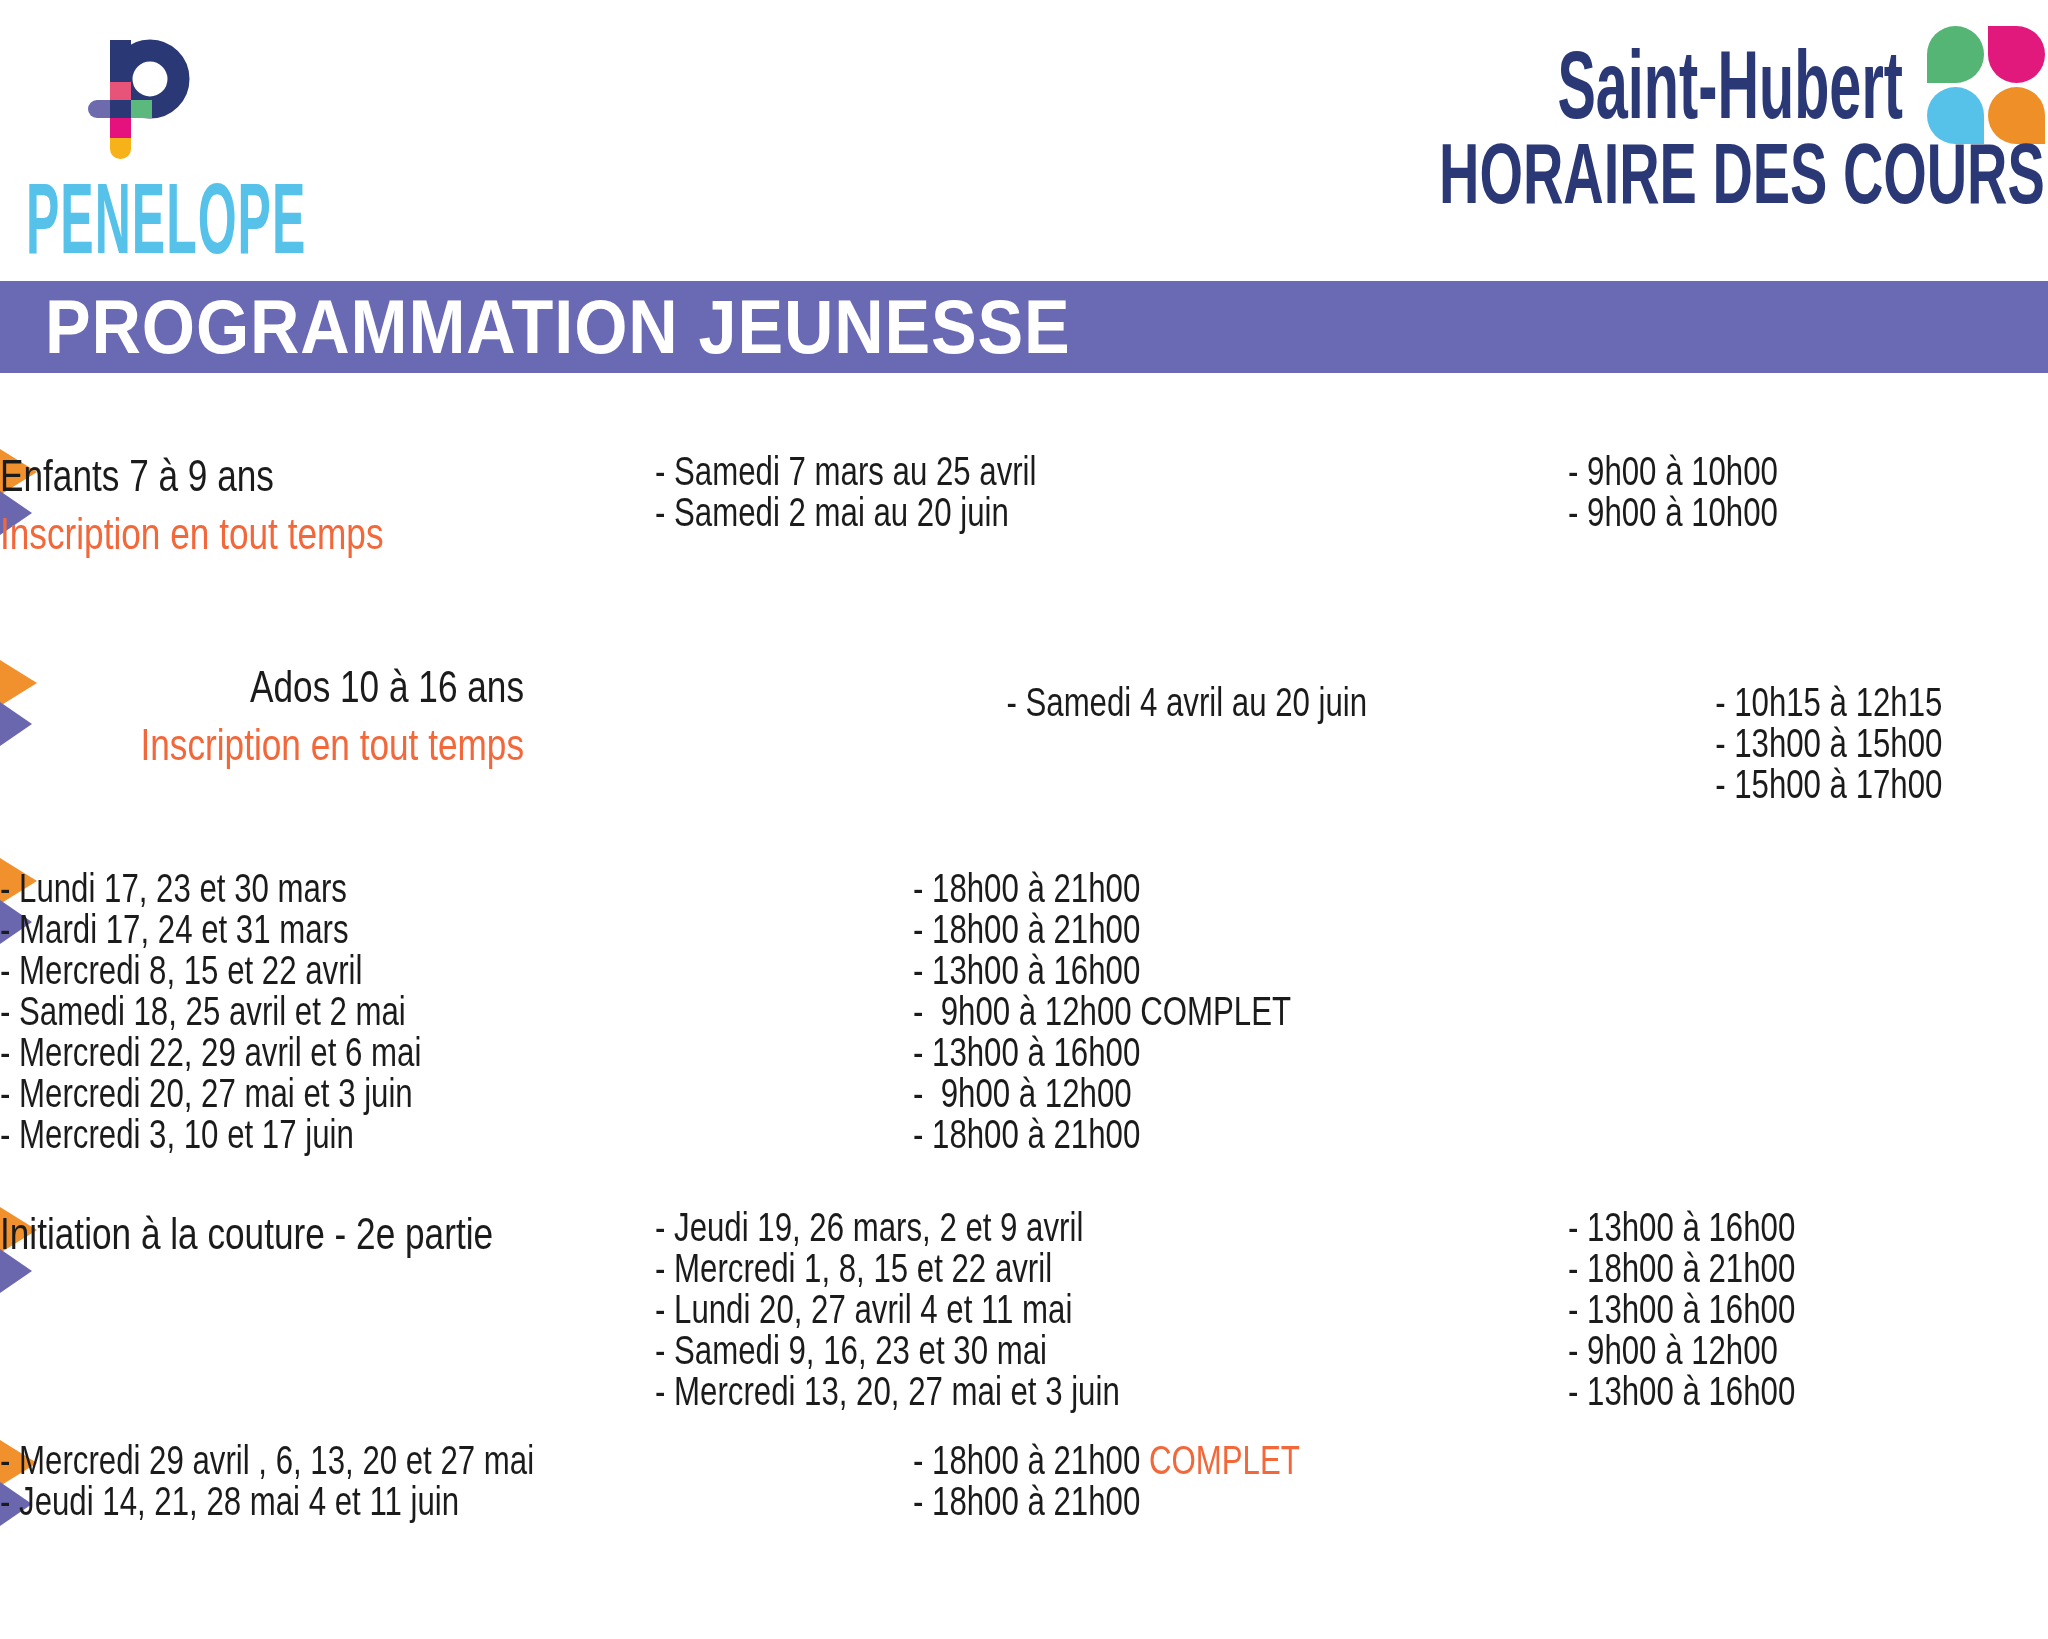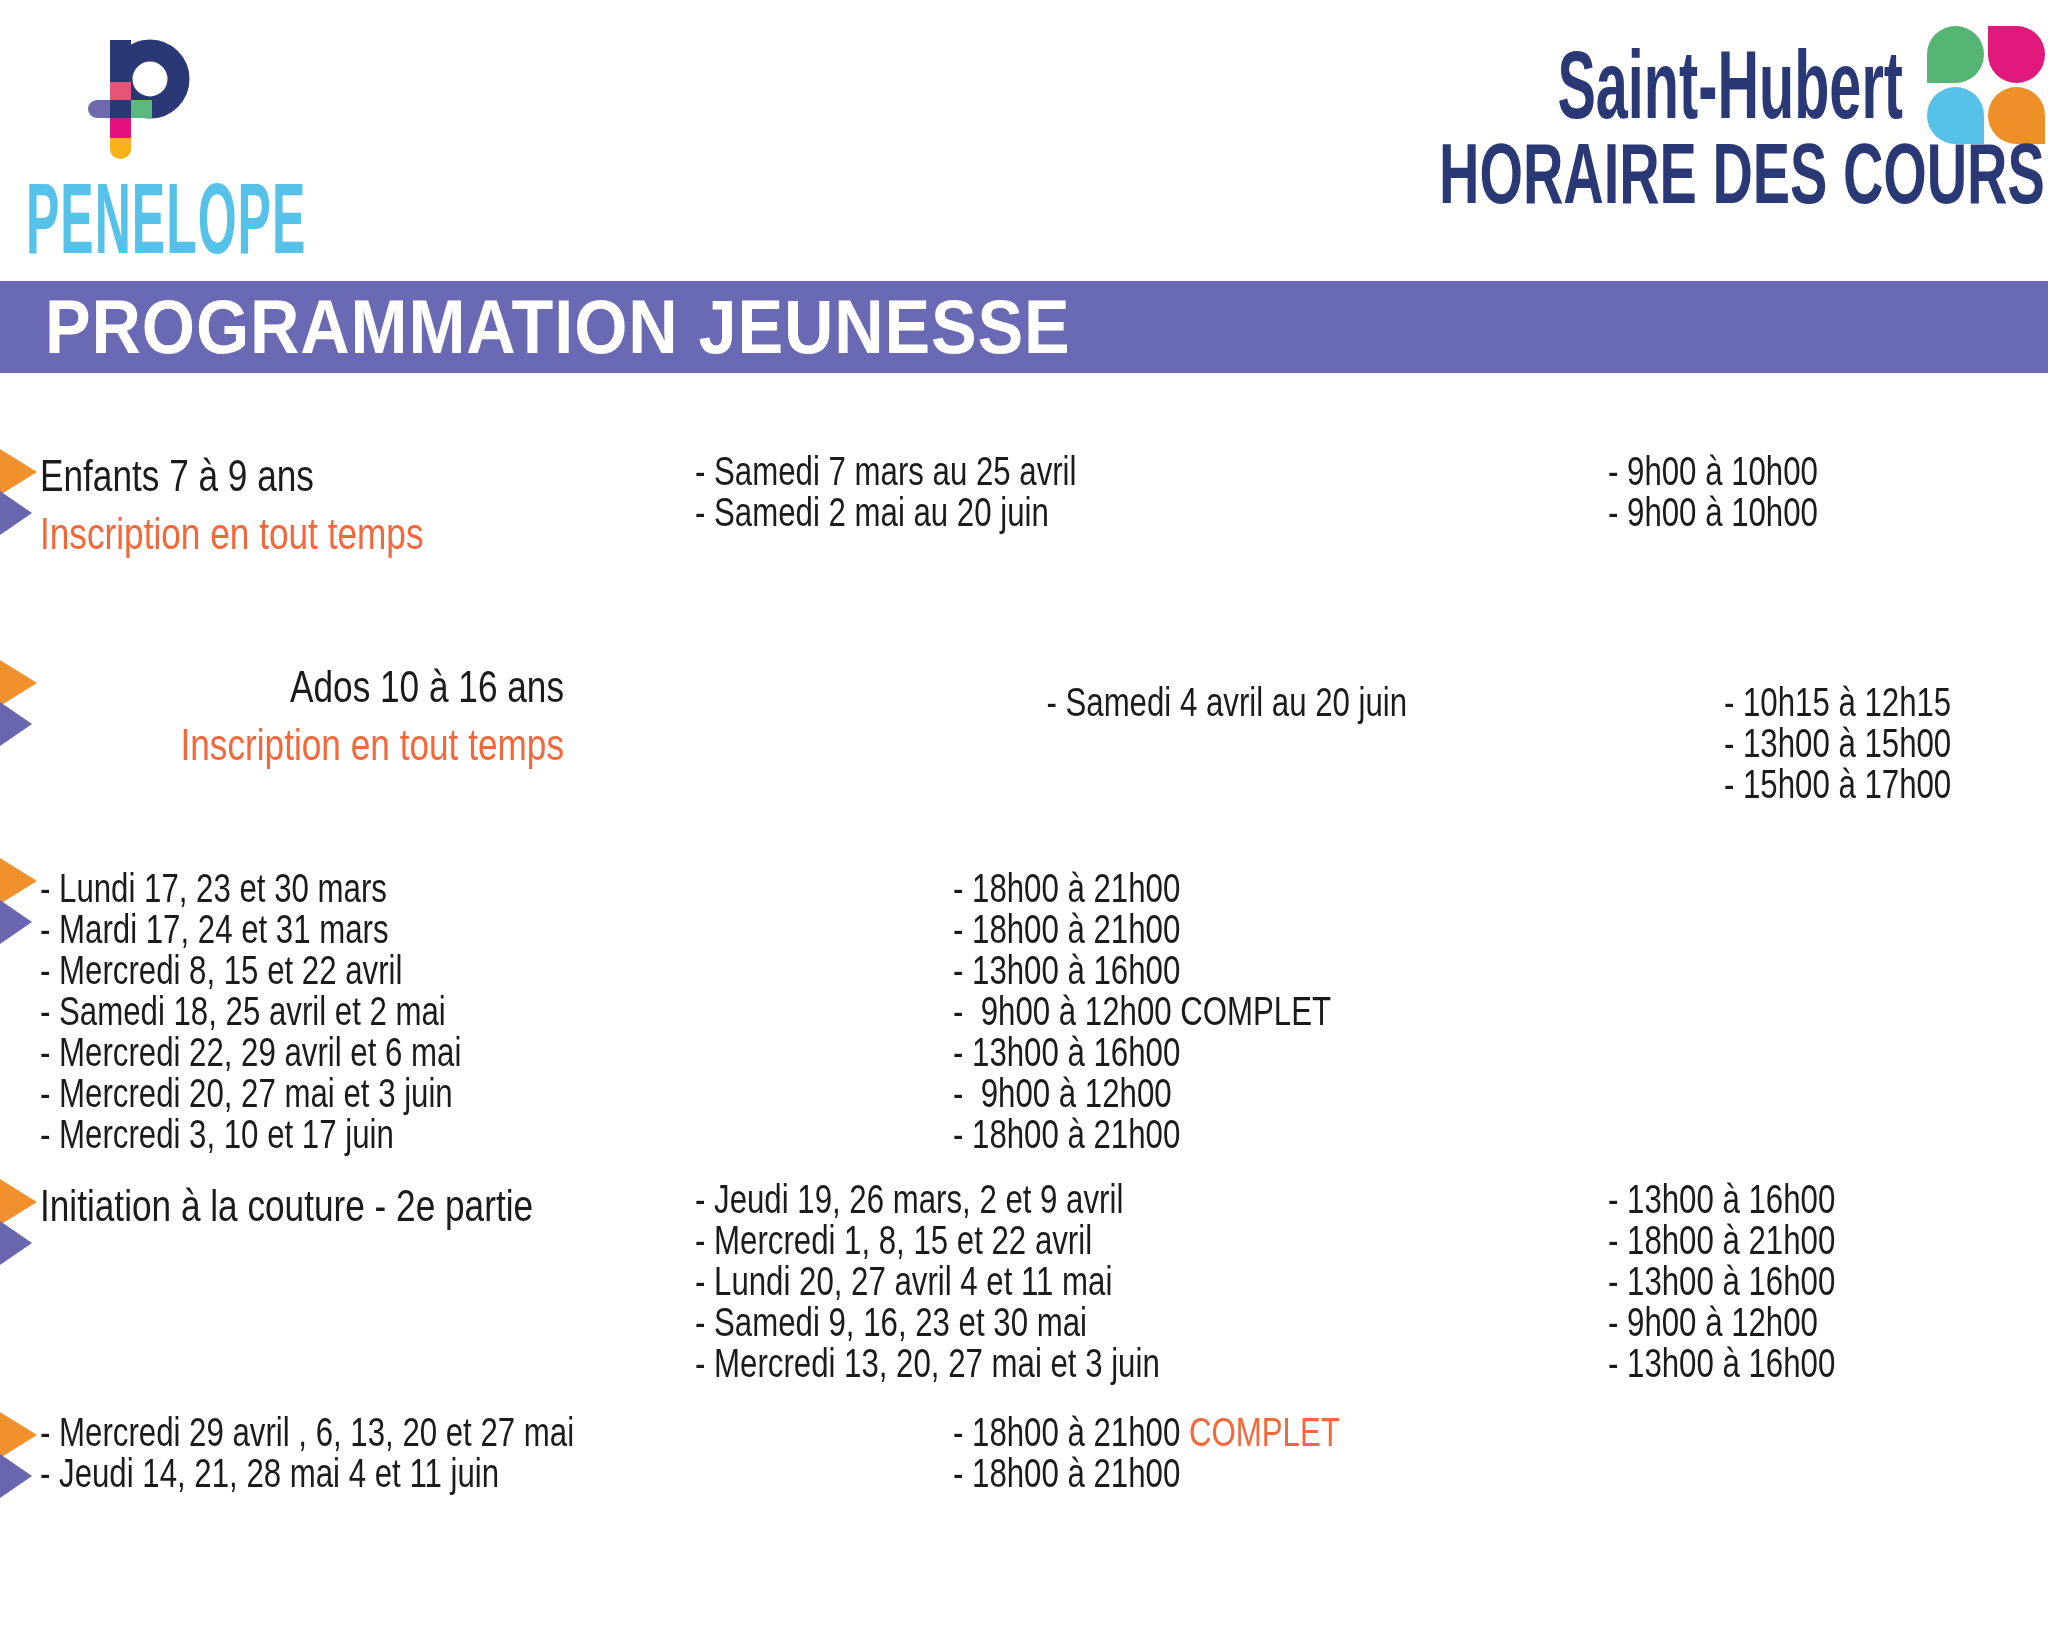--- a/index.html
+++ b/index.html
@@ -59,21 +59,21 @@
   }
   .banner-text {
     color: #ffffff; font-size: 76px; font-weight: 700; line-height: 1;
     letter-spacing: 1px;
     display: inline-block;
     transform: scaleX(0.9); transform-origin: 0 50%;
     white-space: nowrap;
   }
 
   
-  .row { position: relative; display: flex; padding-left: 40px; box-sizing: border-box; }
+  .row { position: relative; display: flex; box-sizing: border-box; }
   .col { box-sizing: border-box; }
   .col-title { width: 655px; flex: 0 0 655px; }
   .col-dates { width: 913px; flex: 0 0 913px; }
   .col-times { flex: 1 1 auto; }
 
   .marker { position: absolute; left: 0; top: 2px; width: 40px; height: 88px; }
   .tri { width: 0; height: 0; }
   .tri-orange {
     border-top: 23px solid transparent; border-bottom: 23px solid transparent;
     border-left: 37px solid var(--marker-orange, #f0912e);
@@ -95,21 +95,21 @@
     font-size: 40px; line-height: 41px;
     white-space: pre;
     transform: scaleX(0.78); transform-origin: 0 50%;
   }
 
   
   #sections section:nth-child(1) .row:nth-child(1) { margin-top: 74px; }
   #sections section:nth-child(1) .row:nth-child(2) { margin-top: 95px; text-align: right; }
   #sections section:nth-child(2) { margin-top: 51px; }
   #sections section:nth-child(2) .row:nth-child(1) { margin-top: 32px; }
-  #sections section:nth-child(2) .row:nth-child(2) { margin-top: 22px; }
+  #sections section:nth-child(2) .row:nth-child(2) { margin-top: 50px; }
   #sections section:nth-child(2) .row:nth-child(3) { margin-top: 26px; }
 
   #sections section:nth-child(1) .row:nth-child(1) .col-dates,
   #sections section:nth-child(1) .row:nth-child(1) .col-times { padding-top: 4px; }
   #sections section:nth-child(1) .row:nth-child(2) .col-dates,
   #sections section:nth-child(1) .row:nth-child(2) .col-times { padding-top: 24px; }
   #sections section:nth-child(2) .row:nth-child(1) .col-dates,
   #sections section:nth-child(2) .row:nth-child(1) .col-times { padding-top: 12px; }
   #sections section:nth-child(2) .row:nth-child(2) .col-dates,
   #sections section:nth-child(2) .row:nth-child(2) .col-times { padding-top: 2px; }

